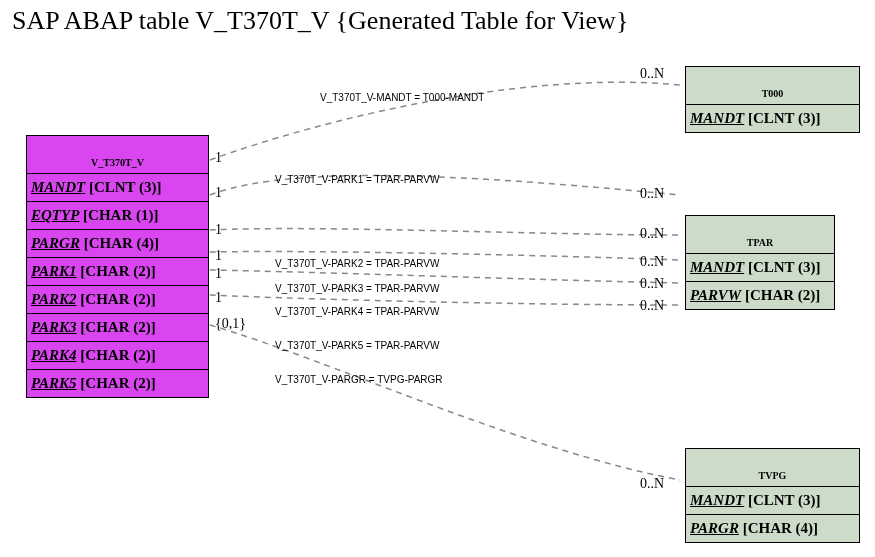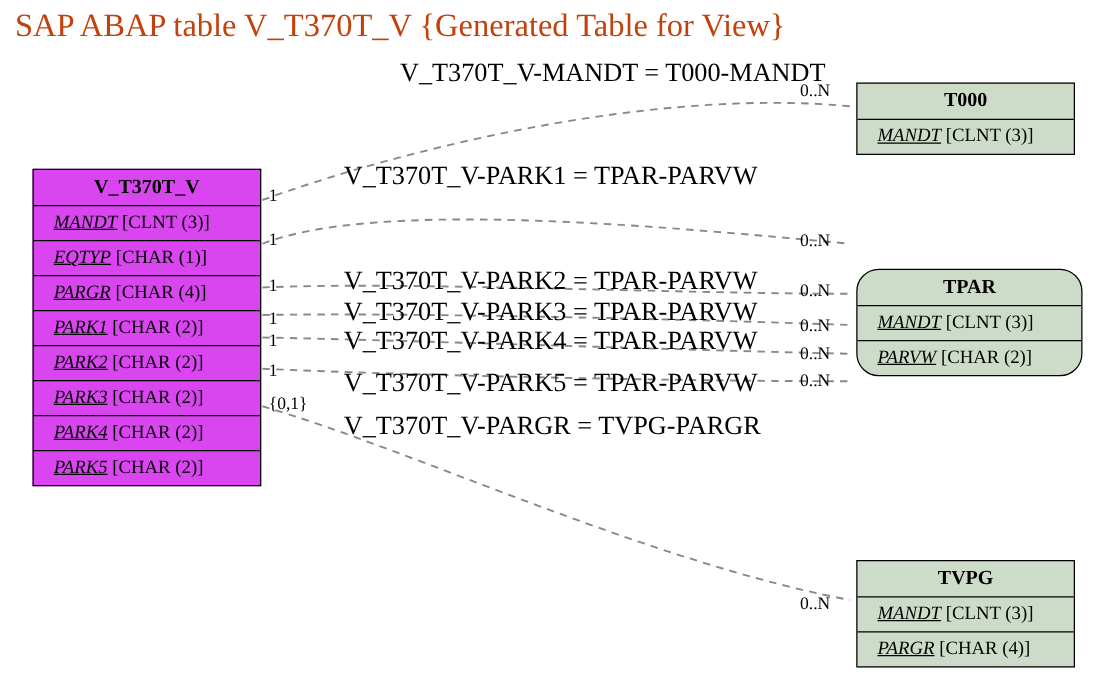--- a/index.html
+++ b/index.html
@@ -11,58 +11,61 @@
     background: #fff;
     position: relative;
     overflow: hidden;
   }
   .title {
     position: absolute;
     top: 6px;
     left: 12px;
     font-size: 26px;
     font-family: Georgia, serif;
-    color: #c2410c;
+    color: #000000;
   }
   .entity {
     position: absolute;
     border: 1.5px solid #000;
     box-sizing: border-box;
   }
   .entity .hdr {
     text-align: center;
     font-weight: bold;
     padding: 5px 8px;
     border-bottom: 1.5px solid #000;
-    font-size: 16px;
+    font-size: 10px;
     font-family: Georgia, serif;
+    margin-top: 16px;
   }
   .entity .row {
-    padding: 5px 16px;
+    padding: 5px 4px;
     border-bottom: 1.5px solid #000;
     font-size: 15px;
     white-space: nowrap;
     font-family: Georgia, serif;
+    font-weight: bold;
   }
   .entity .row:last-child { border-bottom: none; }
   .fld { text-decoration: underline; font-style: italic; }
   .main { background: #d946ef; }
   .ref  { background: #cddcc8; }
   svg.lines {
     position: absolute;
     top: 0; left: 0;
     width: 875px; height: 557px;
     pointer-events: none;
   }
   .rel-label {
     position: absolute;
-    font-size: 21px;
-    font-family: Liberation Serif, serif;
+    font-size: 10px;
+    font-family: Liberation Sans, sans-serif;
     color: #000;
     white-space: nowrap;
+    margin-top: 46px;
   }
   .card {
     position: absolute;
     font-size: 14px;
     font-family: Georgia, serif;
     color: #000;
   }
 </style>
 </head>
 <body>
@@ -115,21 +118,21 @@
   <div class="row"><span class="fld">PARK3</span> [<span>CHAR (2)</span>]</div>
   <div class="row"><span class="fld">PARK4</span> [<span>CHAR (2)</span>]</div>
   <div class="row"><span class="fld">PARK5</span> [<span>CHAR (2)</span>]</div>
 </div>
 
 <div class="entity ref" style="top:66px;left:685px;width:175px;">
   <div class="hdr">T000</div>
   <div class="row"><span class="fld">MANDT</span> [<span>CLNT (3)</span>]</div>
 </div>
 
-<div class="entity ref" style="top:215px;left:685px;width:181px;border-radius:18px;">
+<div class="entity ref" style="top:215px;left:685px;width:150px;">
   <div class="hdr">TPAR</div>
   <div class="row"><span class="fld">MANDT</span> [<span>CLNT (3)</span>]</div>
   <div class="row"><span class="fld">PARVW</span> [<span>CHAR (2)</span>]</div>
 </div>
 
 <div class="entity ref" style="top:448px;left:685px;width:175px;">
   <div class="hdr">TVPG</div>
   <div class="row"><span class="fld">MANDT</span> [<span>CLNT (3)</span>]</div>
   <div class="row"><span class="fld">PARGR</span> [<span>CHAR (4)</span>]</div>
 </div>

